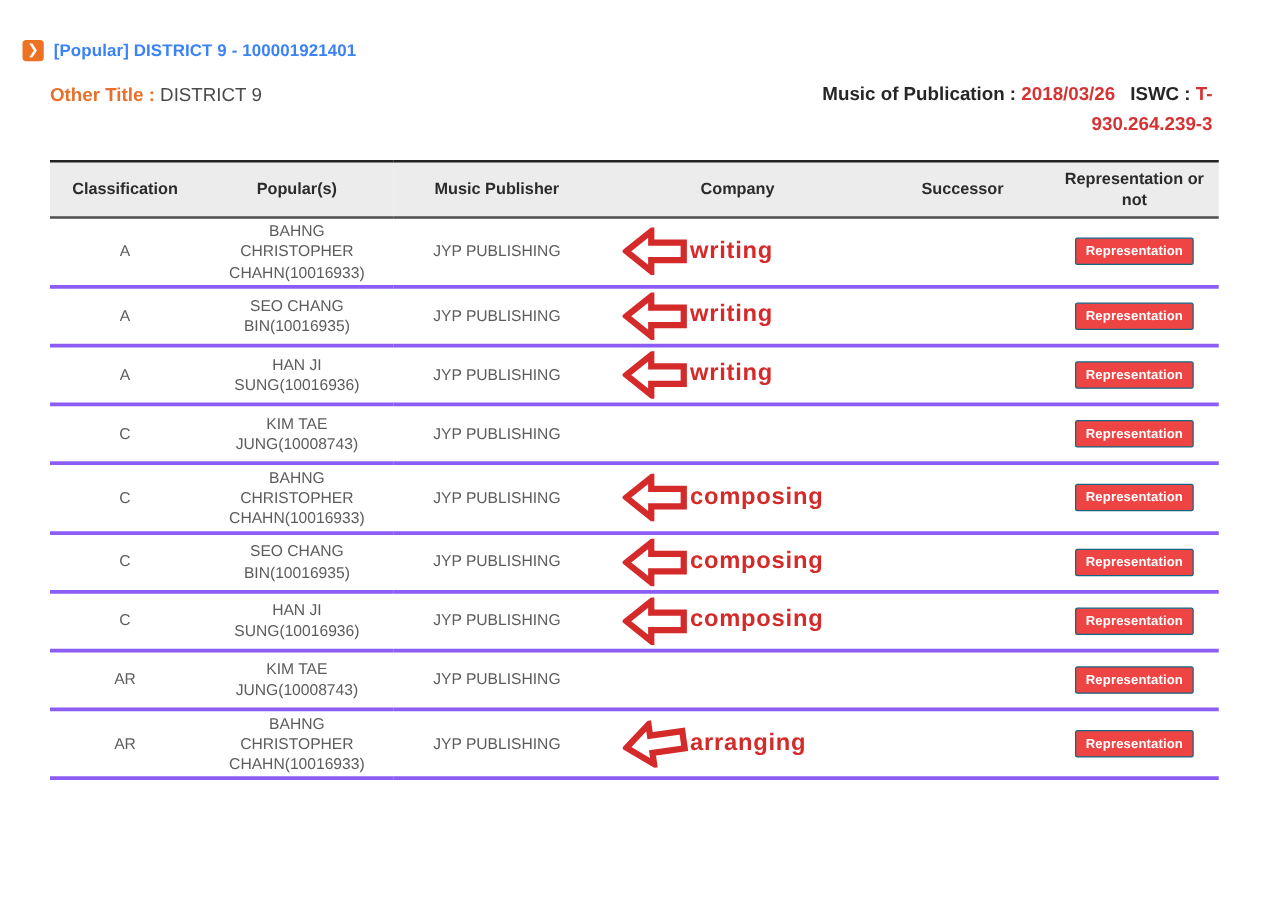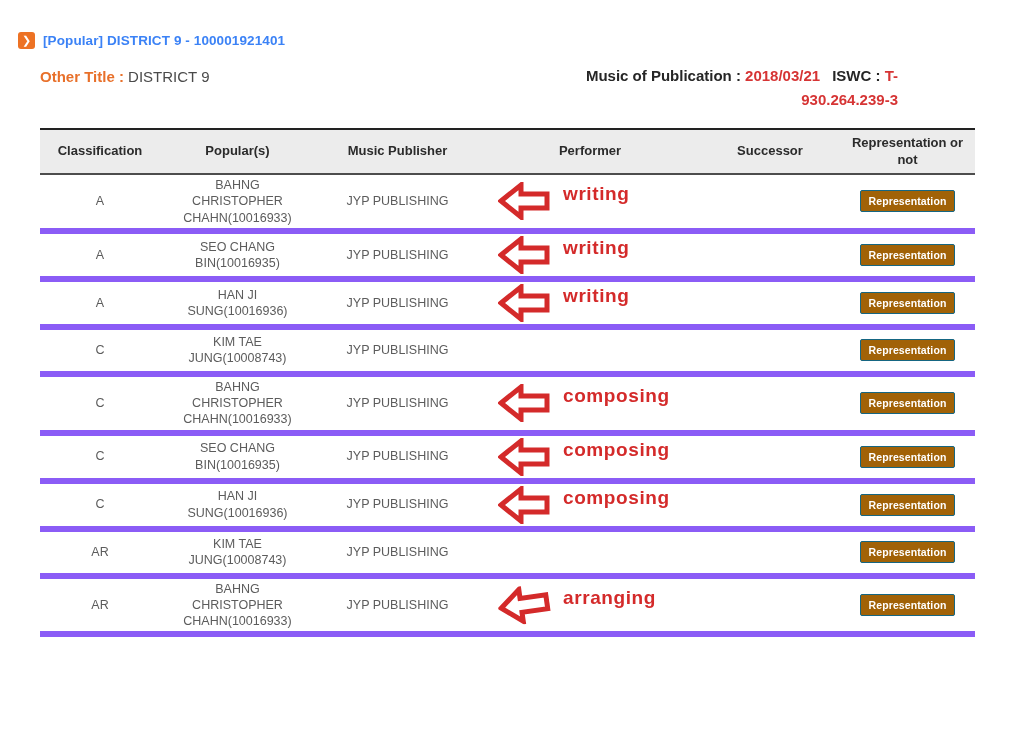--- a/index.html
+++ b/index.html
@@ -11,91 +11,91 @@
   
   .title-row { display: flex; align-items: center; margin: 32px 0 0 18px; }
   .title-icon {
     width: 17px; height: 17px; background: #ed7224; border-radius: 3px;
     color: #fff; font-size: 11px; font-weight: bold; line-height: 17px;
     text-align: center; display: inline-block; flex: 0 0 17px;
   }
   .page-title { font-size: 13.5px; font-weight: bold; color: #3b82f6; margin-left: 8px; letter-spacing: 0.1px; }
 
   
-  .info { display: flex; justify-content: flex-start; margin: 15px 17px 0 40px; }
+  .info { display: flex; justify-content: space-between; margin: 15px 39px 0 40px; }
   .info-left { flex: 0 0 512px; font-size: 15px; line-height: 25px; color: #4a4a4a; }
   .info-right { flex: 0 0 346px; text-align: right; font-size: 15px; line-height: 24px; font-weight: bold; color: #262626; }
   .olabel { color: #e8702a; font-weight: bold; }
   .dval { color: #4a4a4a; }
   .rval { color: #d63434; }
   .iswc-gap { margin-left: 12px; }
 
   
   table.rights { width: 935px; margin: 16px 0 0 40px; border-collapse: collapse; table-layout: fixed; }
   .col-class { width: 120px; } .col-writer { width: 155px; } .col-pub { width: 165px; }
   .col-assignee { width: 220px; } .col-succ { width: 140px; } .col-rep { width: 135px; }
   table.rights thead th {
     background: #ececec; border-top: 2px solid #222; border-bottom: 2px solid #4d4d4d;
     font-size: 13px; font-weight: bold; color: #2b2b2b; height: 45px;
     text-align: center; vertical-align: middle; padding: 2px 4px; line-height: 1.25;
   }
   table.rights tbody td {
-    height: 47px; border-bottom: 6px solid #8b5cf6; font-size: 12.5px; color: #5c5c5c;
+    height: 47px; border-bottom: 3px solid #8b5cf6; font-size: 12.5px; color: #5c5c5c;
     text-align: center; vertical-align: middle; padding: 2px 0; line-height: 1.3;
   }
   .writer-wrap { max-width: 132px; margin: 0 auto; }
 
   
   .assignee-cell { text-align: left !important; }
-  .annotation { display: flex; align-items: flex-start; gap: 13px; padding-left: 18px; }
+  .annotation { display: flex; align-items: center; gap: 2px; padding-left: 18px; }
   .arrow-svg { flex: 0 0 52px; }
   .ann-text { font-size: 19px; font-weight: bold; color: #d42a2a; letter-spacing: 0.6px; }
   tr:last-child .arrow-svg { transform: rotate(-8deg); }
 
   
   .rep-btn {
-    background: #a16207; color: #fff; border: 1px solid #156682; border-radius: 2px;
+    background: #ef4444; color: #fff; border: 1px solid #156682; border-radius: 2px;
     font-family: "Liberation Sans", sans-serif; font-size: 10.5px; font-weight: bold;
     padding: 4px 8px; cursor: pointer; letter-spacing: 0.1px;
   }
 </style>
 </head>
 <body>
 
 <div class="page">
 
   <div class="title-row">
     <span class="title-icon">❯</span>
     <h1 class="page-title">[Popular] DISTRICT 9 - 100001921401</h1>
   </div>
 
   <div class="info">
     <div class="info-left">
       <p><span class="olabel">Other Title :</span> <span class="dval">DISTRICT 9</span></p>
     </div>
     <div class="info-right">
-      <p><span>Music of Publication :</span> <span class="rval">2018/03/21</span><span class="iswc-gap">ISWC :</span> <span class="rval">T-930.264.239-3</span></p>
+      <p><span>Music of Publication :</span> <span class="rval">2018/03/26</span><span class="iswc-gap">ISWC :</span> <span class="rval">T-930.264.239-3</span></p>
     </div>
   </div>
 
   <table class="rights">
     <colgroup>
       <col class="col-class">
         <col class="col-writer">
         <col class="col-pub">
       <col class="col-assignee">
         <col class="col-succ">
         <col class="col-rep">
     </colgroup>
     <thead>
       <tr>
         <th>Classification</th>
         <th>Popular(s)</th>
         <th>Music Publisher</th>
-        <th>Performer</th>
+        <th>Company</th>
         <th>Successor</th>
         <th>Representation or not</th>
       </tr>
     </thead>
     <tbody>
   <tr>
     <td>A</td>
     <td>
             <div class="writer-wrap">BAHNG CHRISTOPHER CHAHN(10016933)</div>
           </td>

